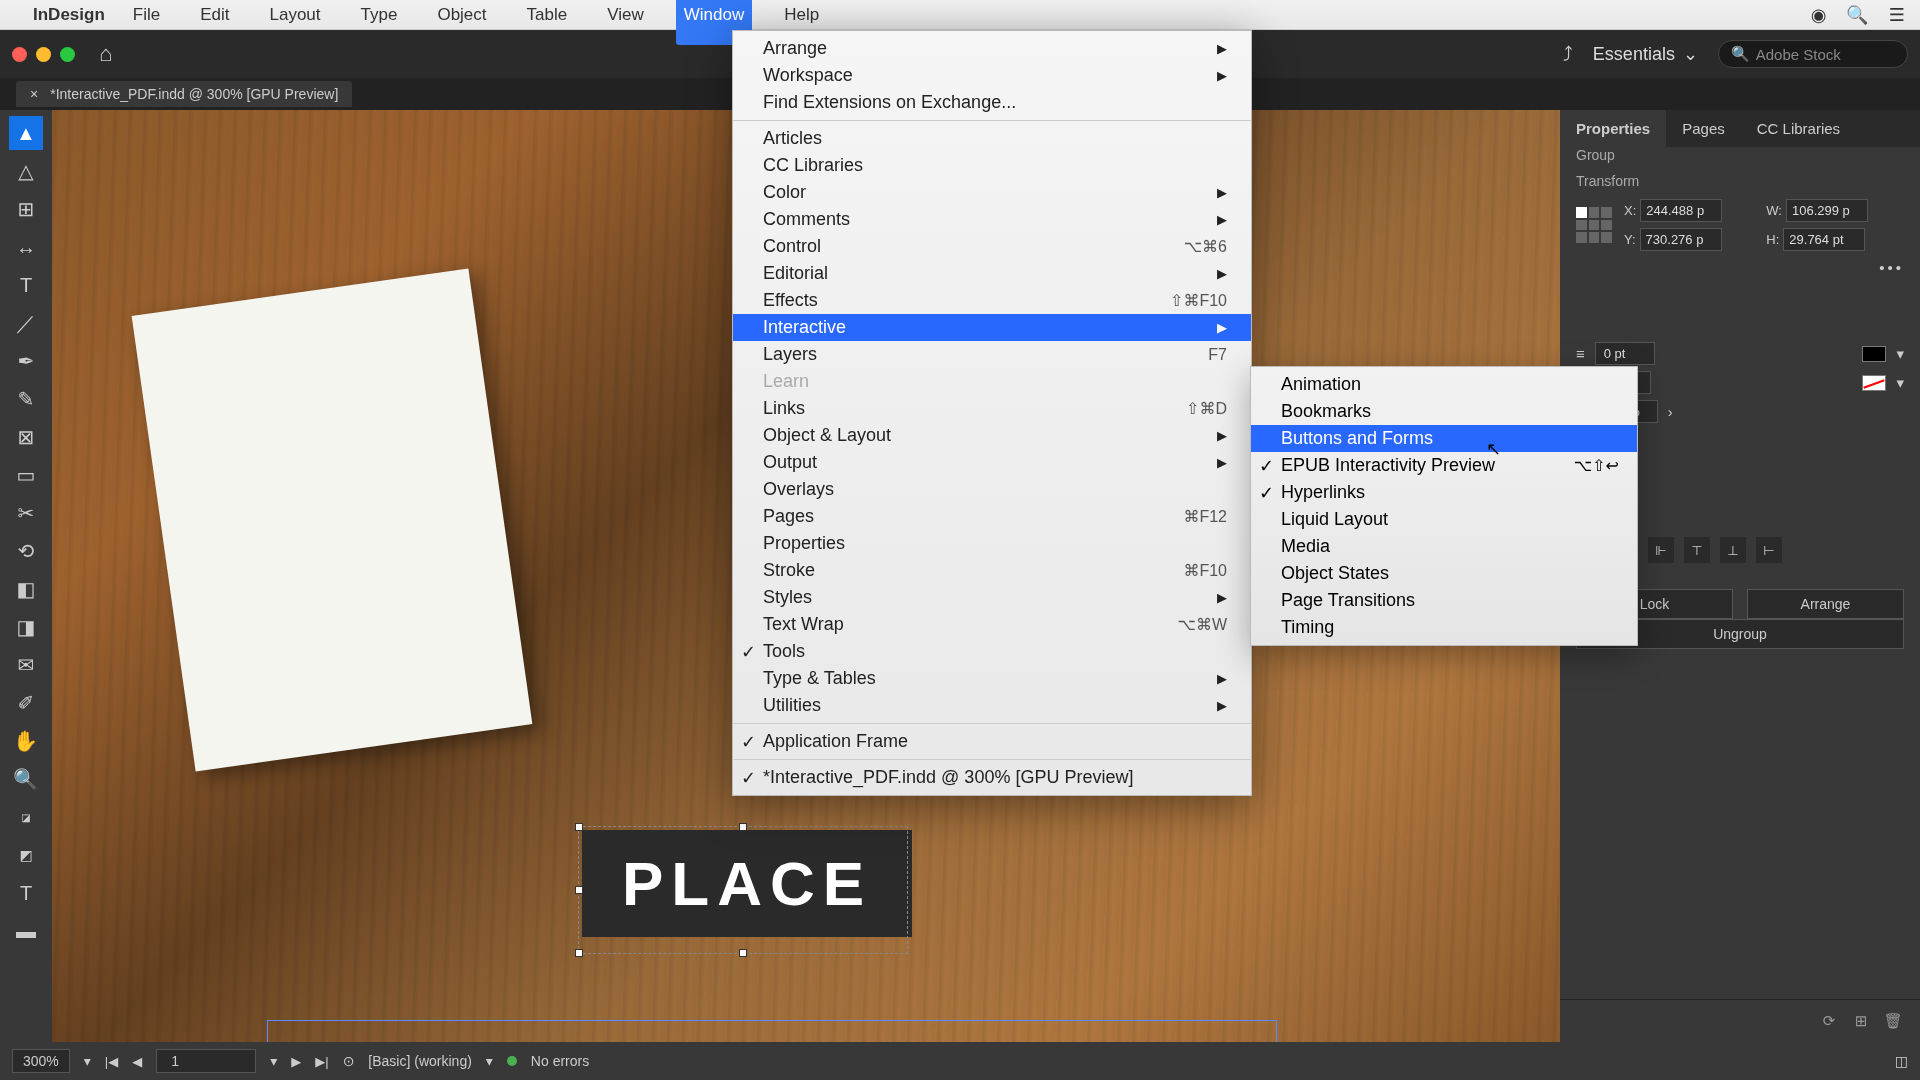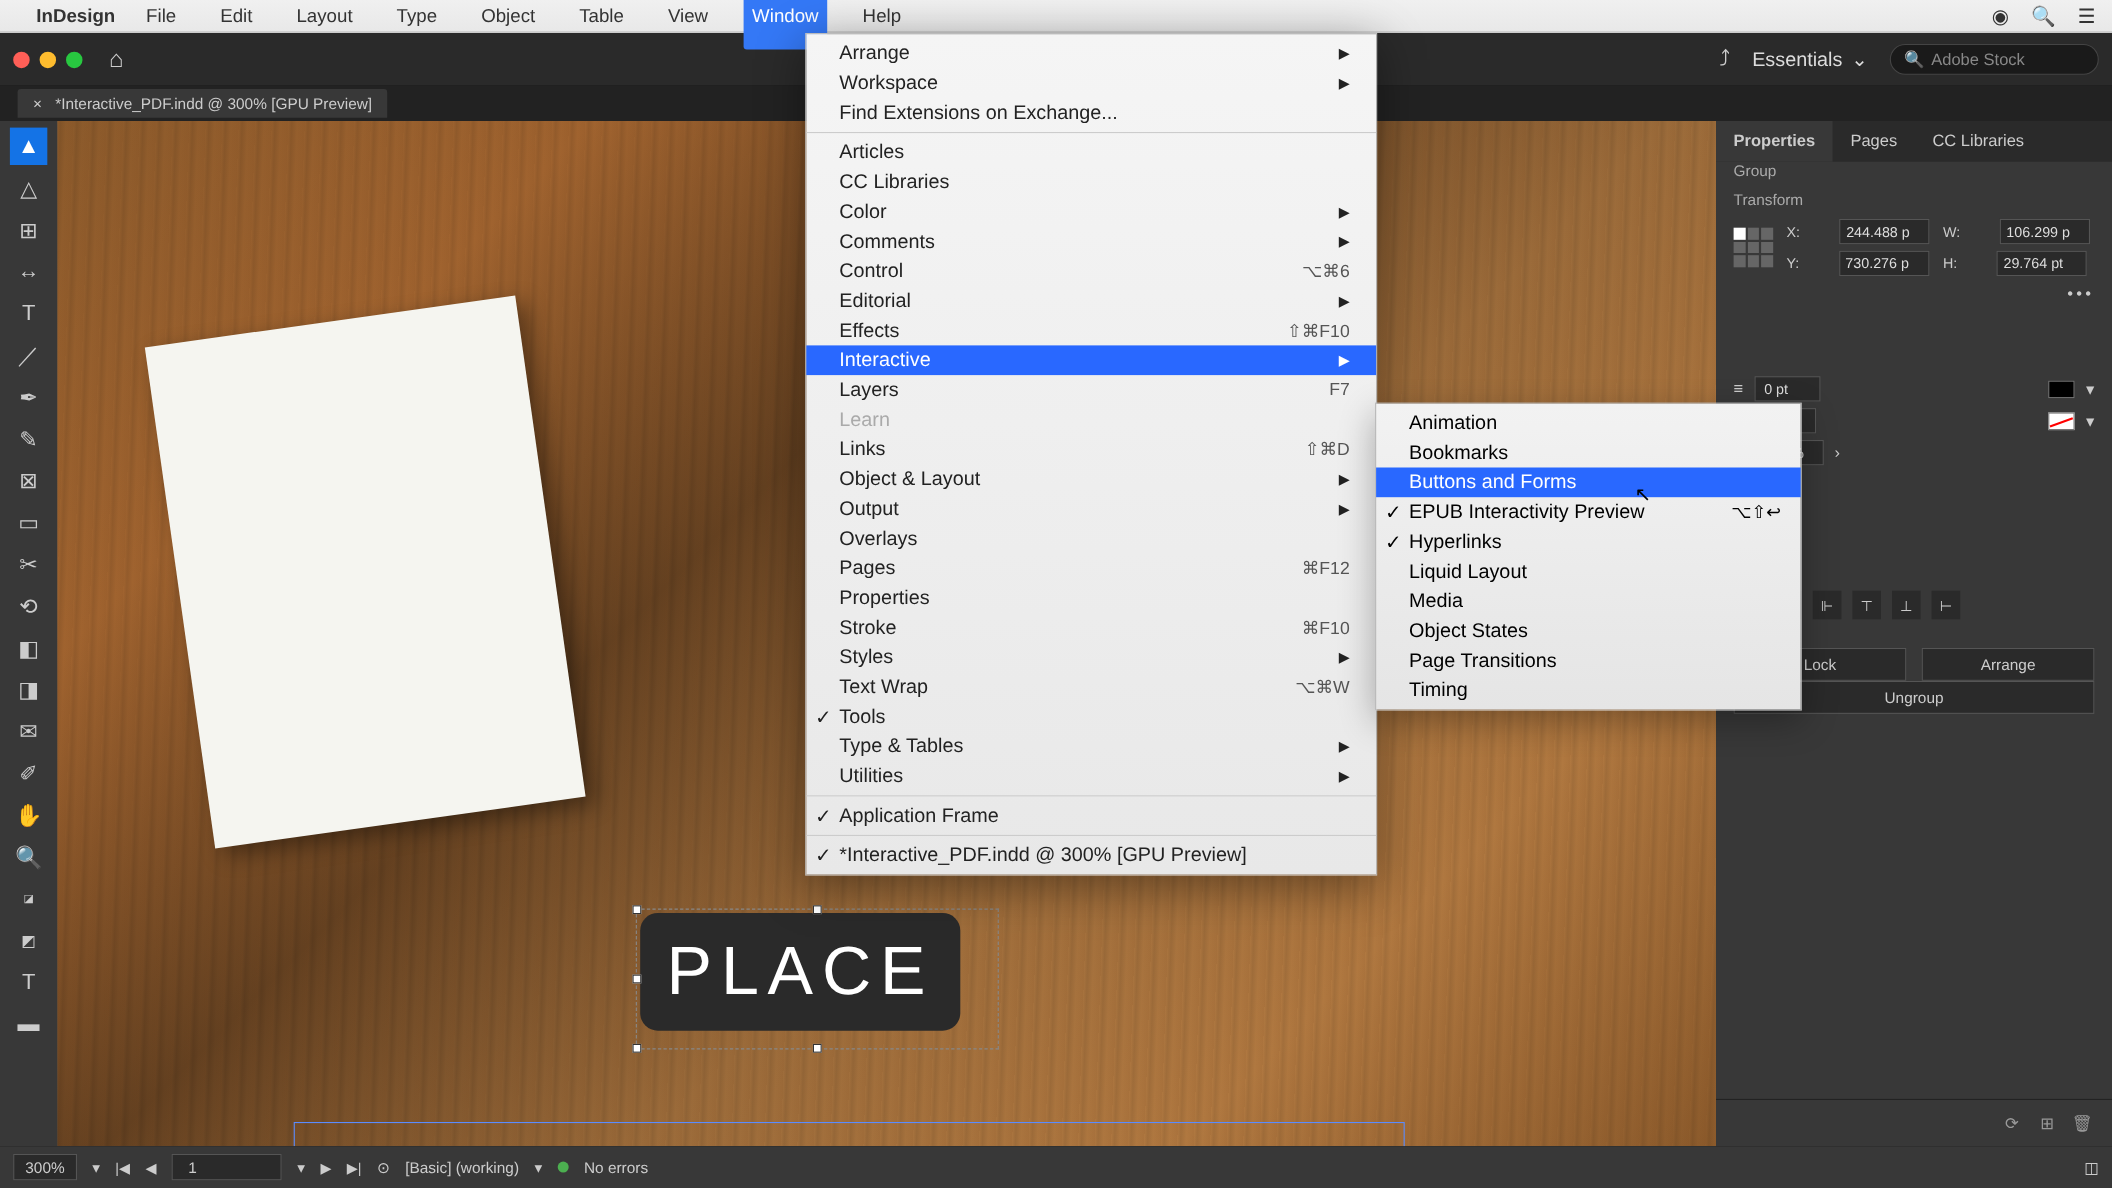--- a/index.html
+++ b/index.html
@@ -33,21 +33,21 @@
 .main { position: absolute; top: 110px; left: 0; right: 0; bottom: 38px; display: flex; }
 .toolbar { width: 52px; background: #383838; display: flex; flex-direction: column; align-items: center; padding-top: 6px; gap: 4px; }
 .tool { width: 34px; height: 34px; color: #ccc; display: flex; align-items: center; justify-content: center; font-size: 20px; }
 .tool.sel { background: #1473e6; color: #fff; }
 
 .canvas { flex: 1; background: #555; position: relative; overflow: hidden; }
 .woodbg { position: absolute; inset: 0; background: linear-gradient(135deg, #8b5a2b 0%, #a0632f 20%, #634020 40%, #9b6b3a 60%, #b07840 80%, #8b5a2b 100%); }
 .woodgrain { position: absolute; inset: 0; background: repeating-linear-gradient(92deg, rgba(0,0,0,0) 0px, rgba(0,0,0,0.08) 3px, rgba(0,0,0,0) 8px, rgba(120,70,30,0.1) 15px); }
 .whitebook { position: absolute; left: 110px; top: 180px; width: 340px; height: 460px; background: #f5f5f0; transform: rotate(-8deg); box-shadow: 8px 8px 20px rgba(0,0,0,0.4); }
 
-.placebtn { position: absolute; left: 530px; top: 720px; background: #2a2a2a; color: #fff; font-size: 62px; font-weight: 400; letter-spacing: 8px; padding: 18px 24px; font-family: "Arial Narrow", sans-serif; border-radius: 16px; }
+.placebtn { position: absolute; left: 530px; top: 720px; background: #2a2a2a; color: #fff; font-size: 62px; font-weight: 700; letter-spacing: 8px; padding: 18px 40px; font-family: "Arial Narrow", sans-serif; }
 .selhandles { position: absolute; left: 526px; top: 716px; width: 330px; height: 128px; border: 1px dashed #888; pointer-events: none; }
 .selhandles .h { position: absolute; width: 8px; height: 8px; background: #fff; border: 1px solid #333; }
 .h.tl{top:-4px;left:-4px}.h.tm{top:-4px;left:50%;margin-left:-4px}.h.ml{top:50%;left:-4px;margin-top:-4px}.h.bl{bottom:-4px;left:-4px}.h.bm{bottom:-4px;left:50%;margin-left:-4px}
 
 .urlbox { position: absolute; left: 215px; top: 910px; width: 1010px; height: 100px; border: 1px solid #5a8cff; }
 .urltext { position: absolute; left: 490px; top: 930px; color: #fff; font-size: 56px; font-weight: 700; letter-spacing: 2px; text-decoration: underline; text-decoration-color: #fff; text-underline-offset: 8px; }
 
 
 .dropdown { position: absolute; top: 30px; left: 732px; width: 520px; background: linear-gradient(#f5f5f5,#e8e8e8); border: 1px solid #bbb; box-shadow: 0 10px 40px rgba(0,0,0,0.4); font-size: 18px; z-index: 100; padding: 4px 0; }
 .dropdown .row { display: flex; align-items: center; padding: 3px 24px 3px 30px; position: relative; color: #222; }
@@ -72,21 +72,21 @@
 .rtab { padding: 10px 16px; font-size: 15px; color: #ccc; }
 .rtab.act { background: #383838; font-weight: 600; }
 .rsection { padding: 0 16px; }
 .rsection .lbl { font-size: 14px; color: #aaa; margin-bottom: 10px; }
 .tgrid { display: grid; grid-template-columns: 40px auto auto; gap: 8px; align-items: center; }
 .refpt { width: 36px; height: 36px; display: grid; grid-template-columns: repeat(3,1fr); grid-template-rows: repeat(3,1fr); gap: 2px; }
 .refpt span { background: #666; }
 .refpt span.a { background: #fff; }
 .tfield { display: flex; align-items: center; gap: 4px; }
 .tfield .tl { font-size: 13px; }
-.tfield input { width: 82px; background: #2a2a2a; border: 1px solid #555; color: #ddd; padding: 3px 5px; font-size: 13px; margin-left: 32px; }
+.tfield input { width: 82px; background: #2a2a2a; border: 1px solid #555; color: #ddd; padding: 3px 5px; font-size: 13px; }
 .strokerow { display: flex; align-items: center; gap: 10px; margin: 6px 0; }
 .strokerow select, .strokerow .sel { background: #2a2a2a; border: 1px solid #555; color: #ddd; padding: 3px 8px; font-size: 13px; min-width: 60px; }
 .swatch { width: 24px; height: 16px; background: #000; border: 1px solid #777; }
 .swatch.none { background: #fff; position: relative; }
 .swatch.none::after { content:''; position:absolute; left:0; right:0; top:50%; border-top:2px solid red; transform: rotate(-20deg); }
 .alignrow { display: flex; gap: 10px; margin-top: 8px; }
 .alignrow span { width: 26px; height: 26px; background: #2a2a2a; display: flex; align-items: center; justify-content: center; font-size: 13px; }
 .btnrow { display: flex; gap: 14px; }
 .pbtn { flex:1; background: #2a2a2a; border: 1px solid #555; padding: 6px; text-align: center; font-size: 14px; }
 

